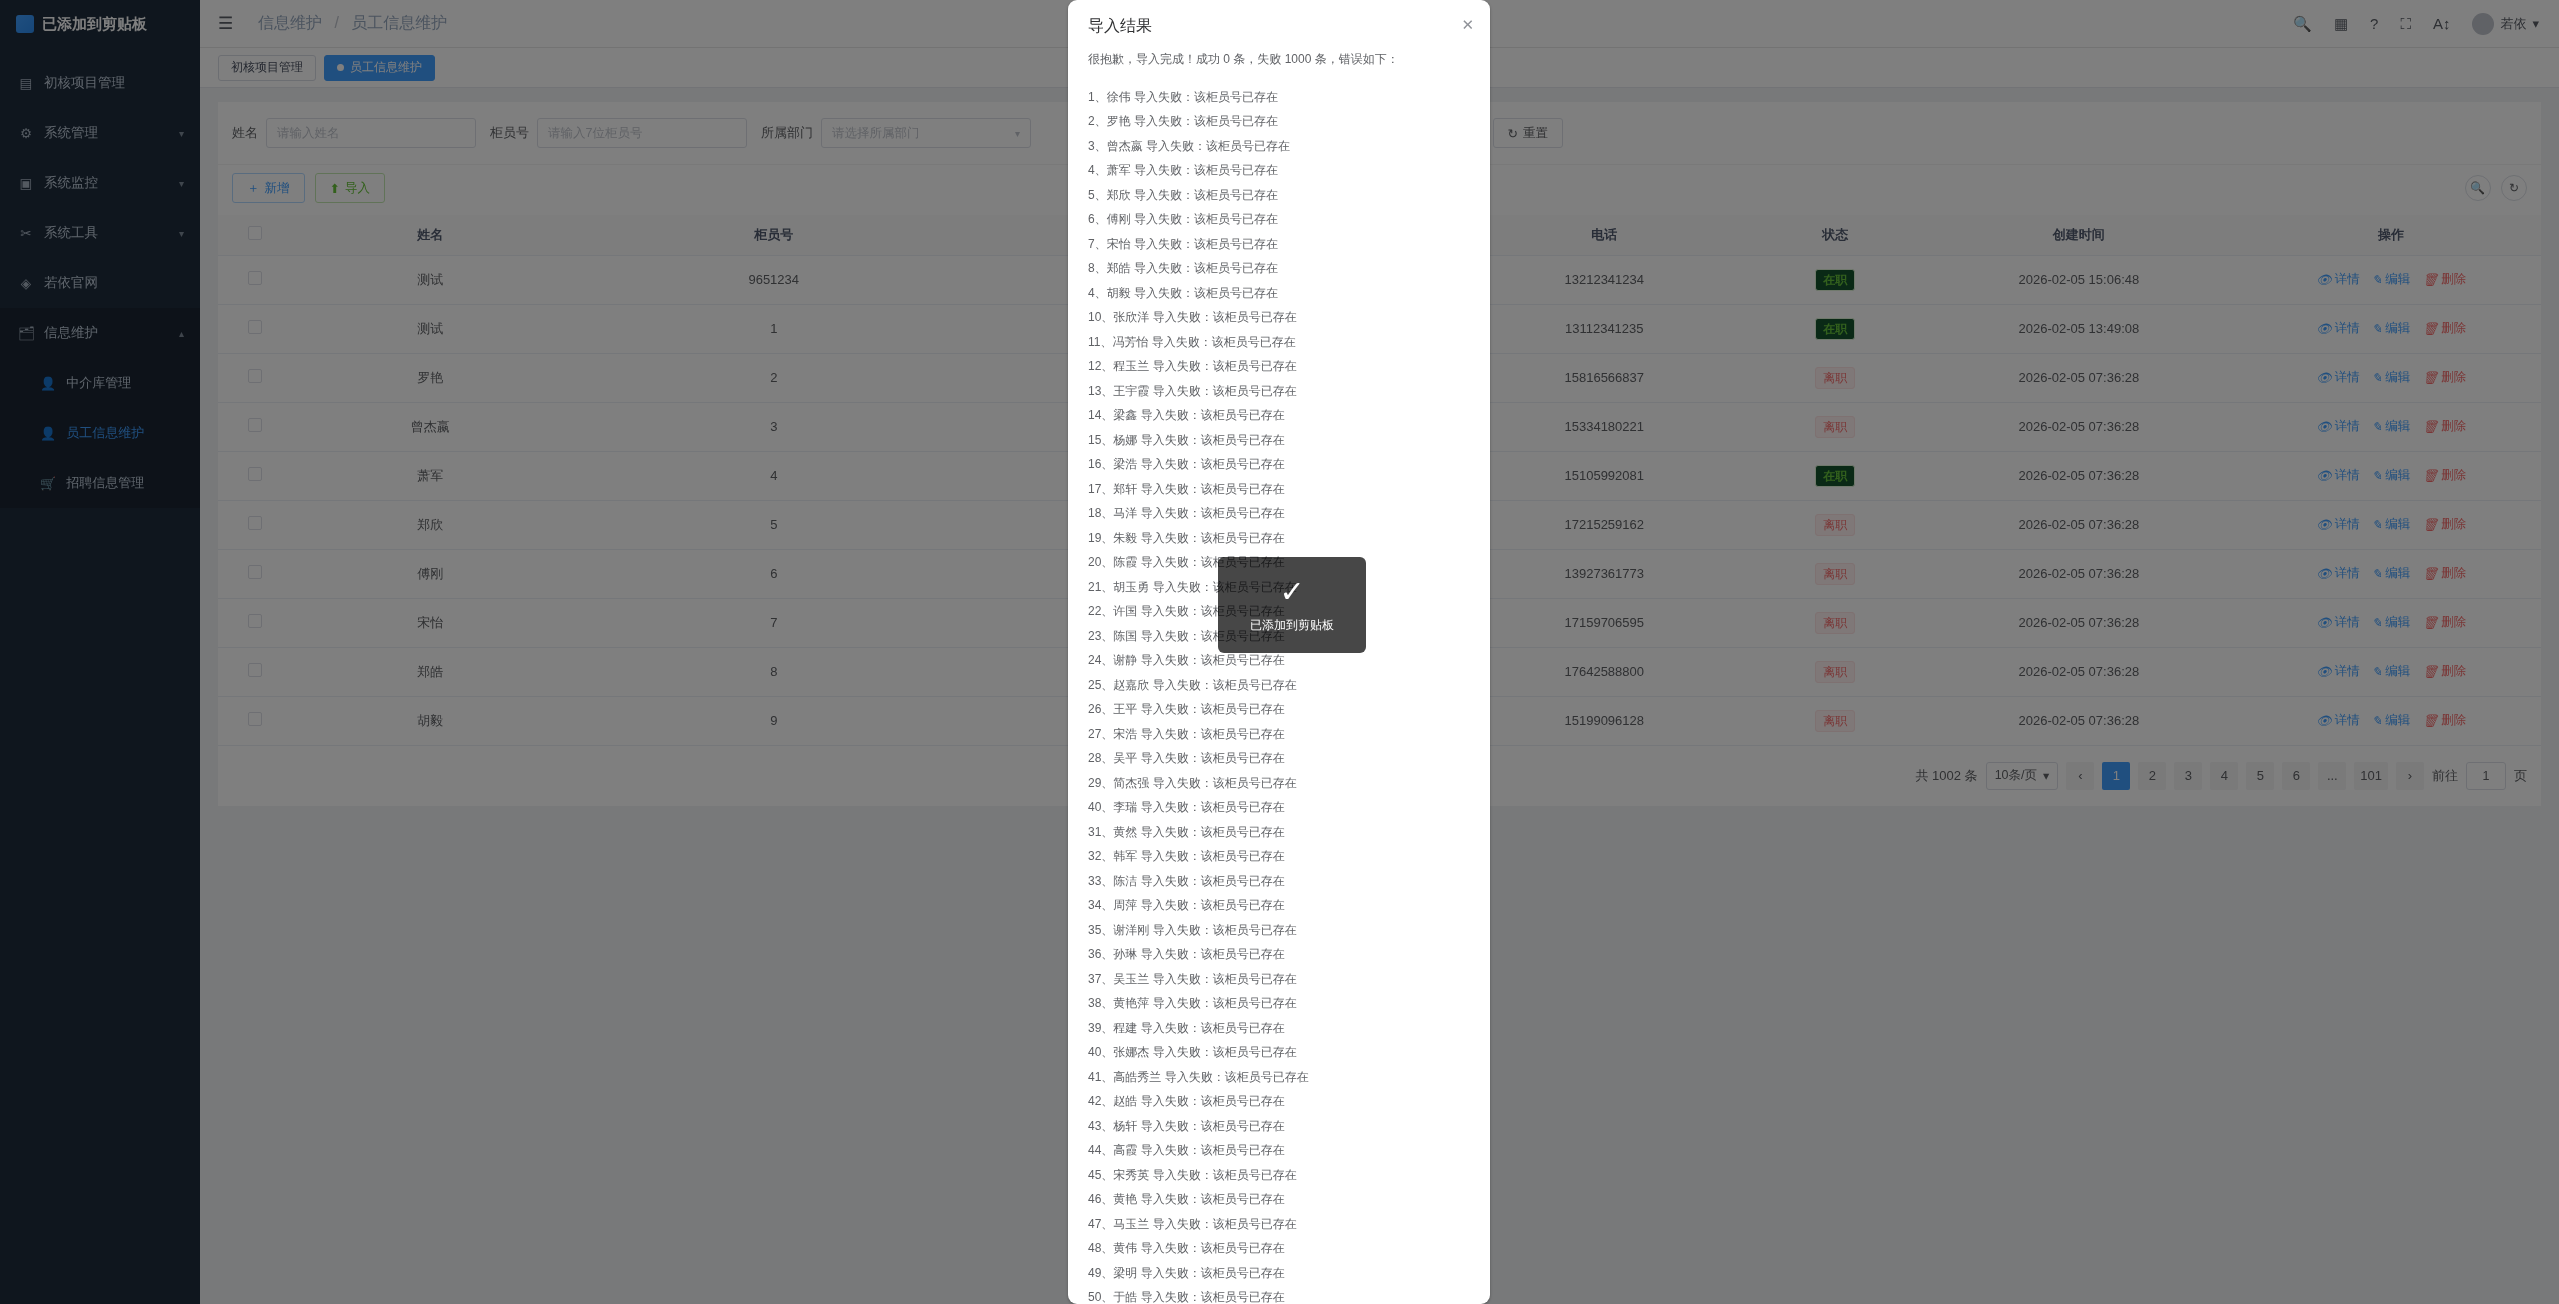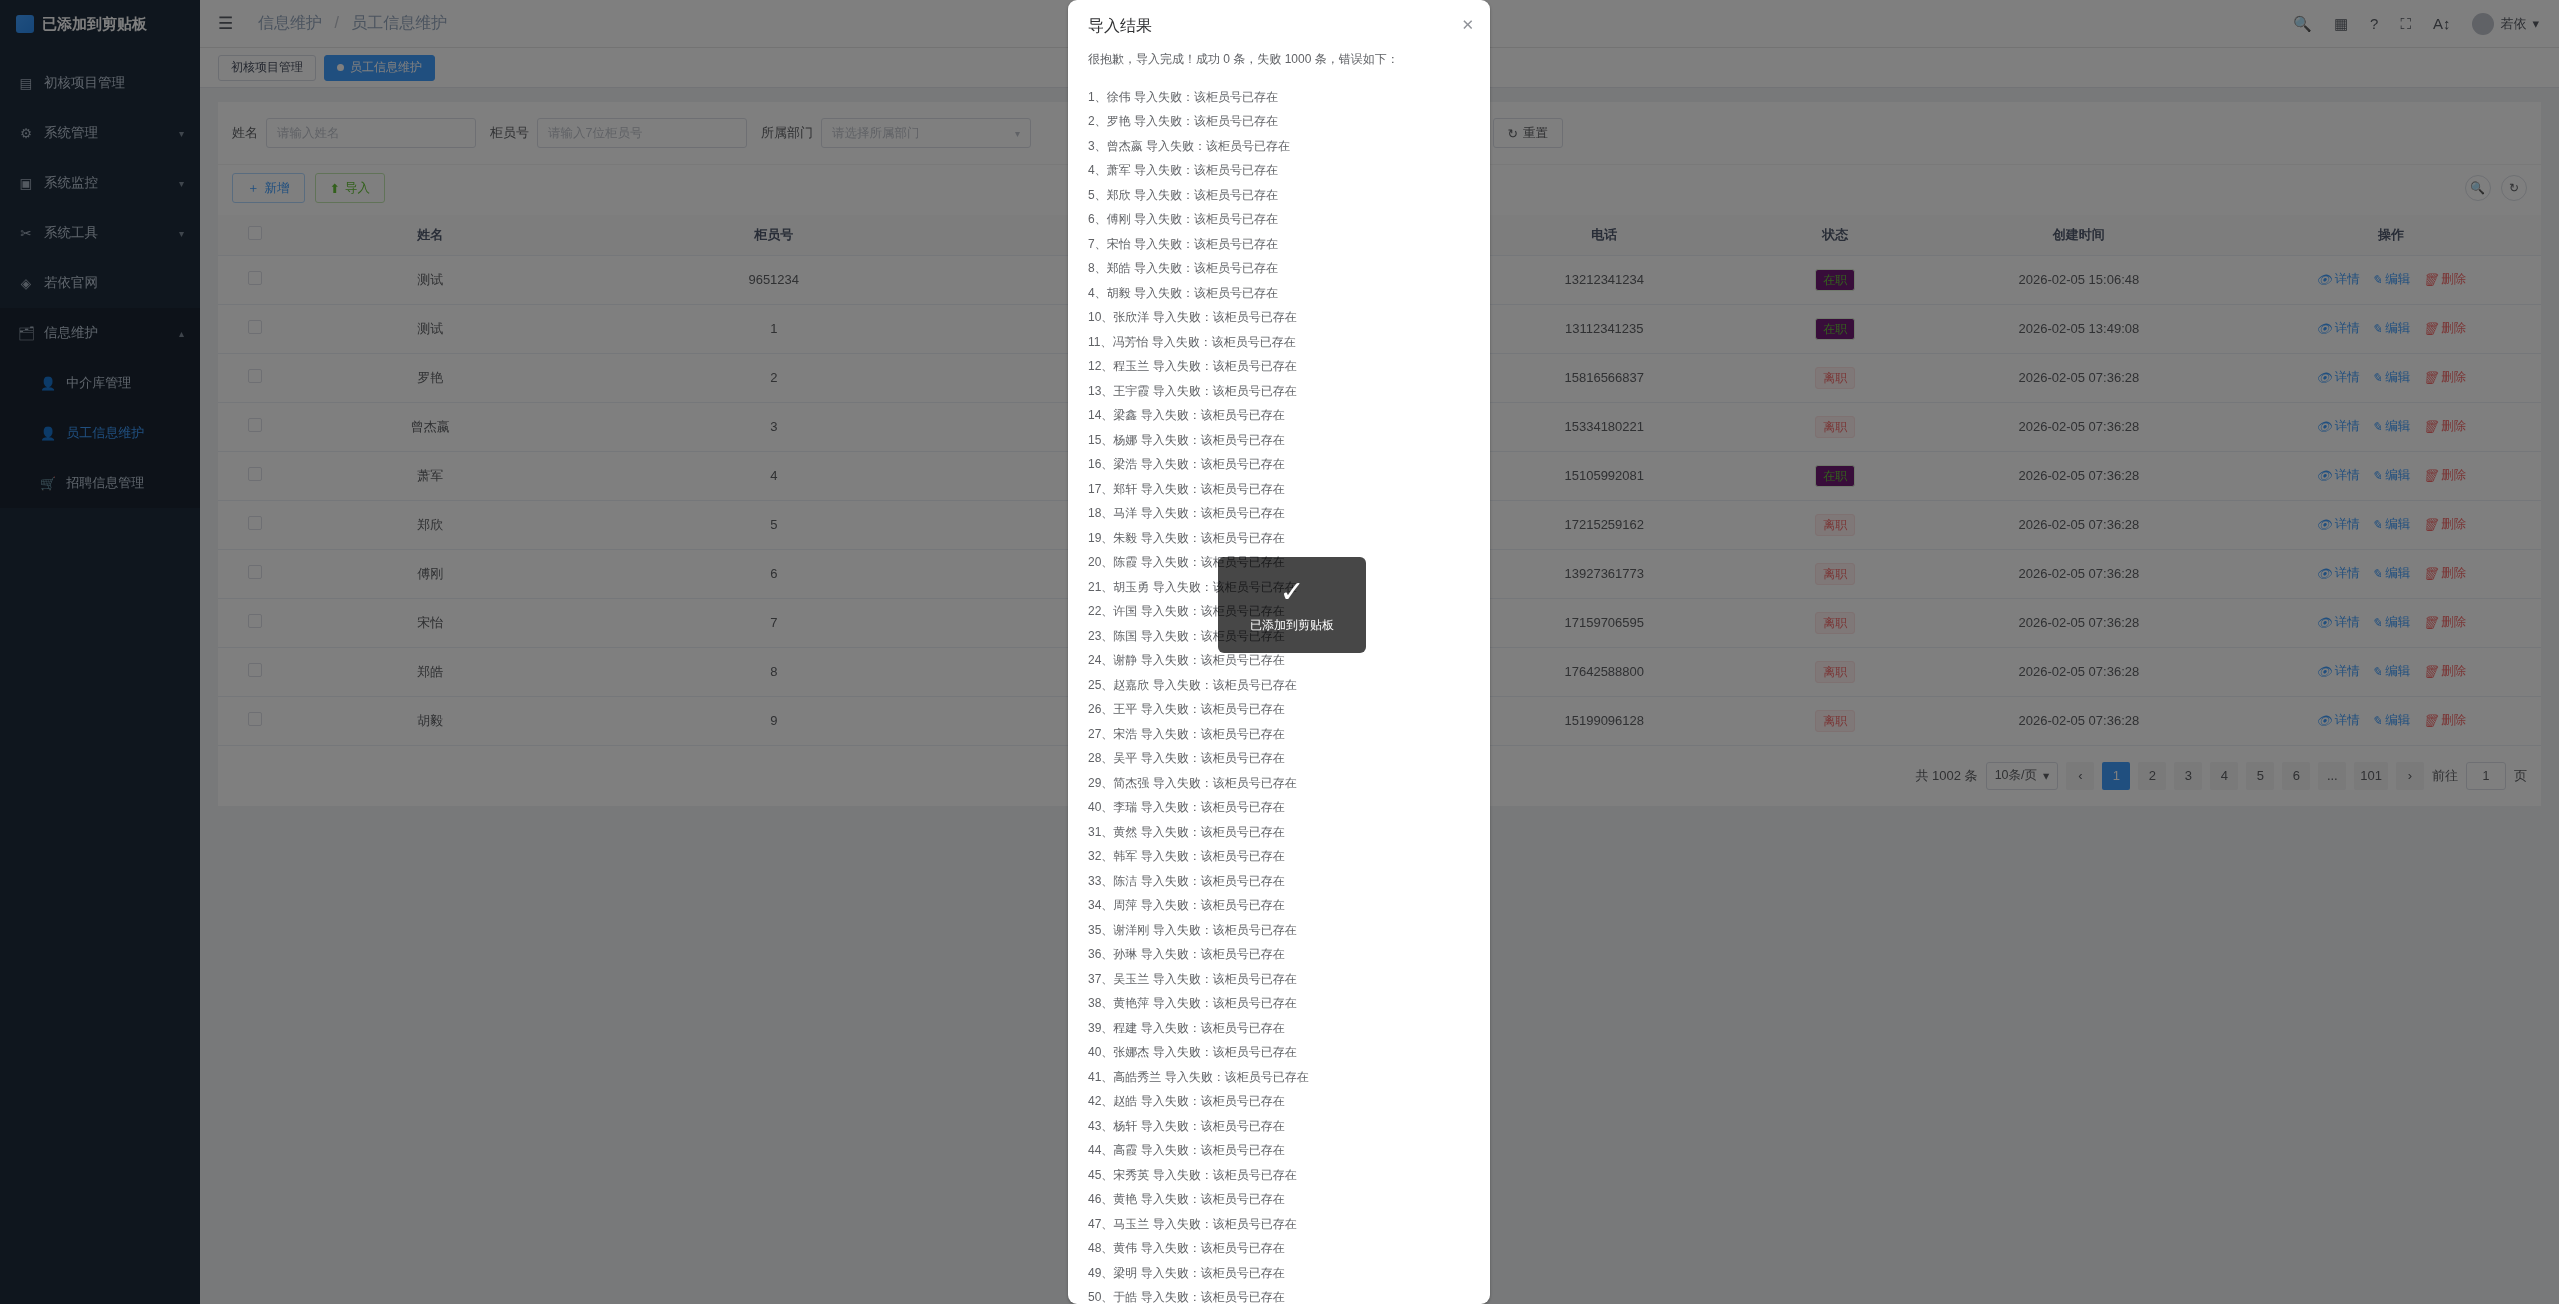--- a/index.html
+++ b/index.html
@@ -120,21 +120,21 @@
   table.grid th {
     background:#fafafa; color:#515a6e; font-size:13px; font-weight:bold;
     height:40px; border-bottom:1px solid #ebeef5; text-align:center;
   }
   table.grid td {
     height:49px; border-bottom:1px solid #ebeef5; font-size:13px;
     text-align:center; color:#606266;
   }
   .cb { width:14px; height:14px; border:1px solid #dcdfe6; border-radius:2px; display:inline-block; background:#fff;}
   .tag { display:inline-block; padding:1px 7px; border-radius:3px; font-size:12px; line-height:18px;}
-  .tag-green { background:#701a75; color:#67c23a; border:1px solid #e1f3d8;}
+  .tag-green { background:#14532d; color:#67c23a; border:1px solid #e1f3d8;font-weight:bold;}
   .tag-red { background:#fef0f0; color:#f56c6c; border:1px solid #fde2e2;}
   .ops { display:flex; gap:12px; justify-content:center; color:#409eff; font-size:12.5px;}
   .ops span { cursor:pointer; display:inline-flex; align-items:center; gap:3px;}
   .ops .del { color:#f56c6c; }
 
   .pager {
     display:flex; align-items:center; justify-content:flex-end; gap:8px;
     padding:16px 14px; background:#fff; font-size:13px; color:#606266;
   }
   .pg {

